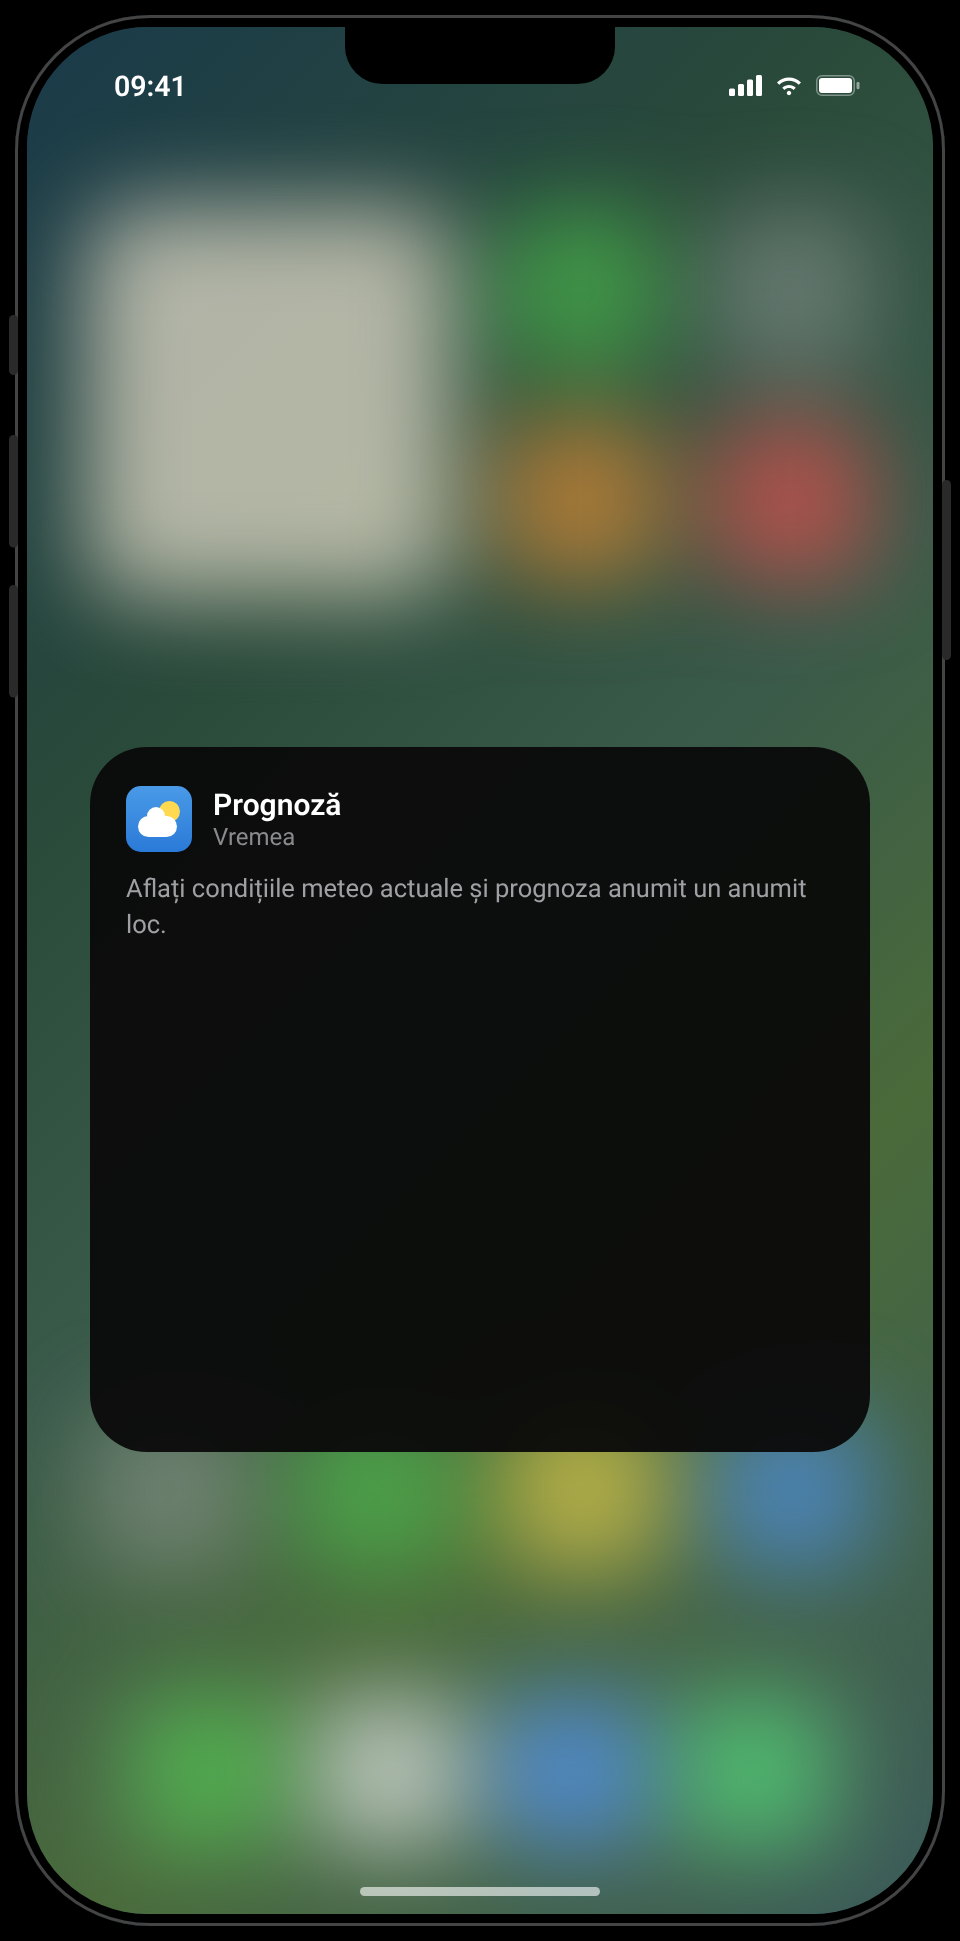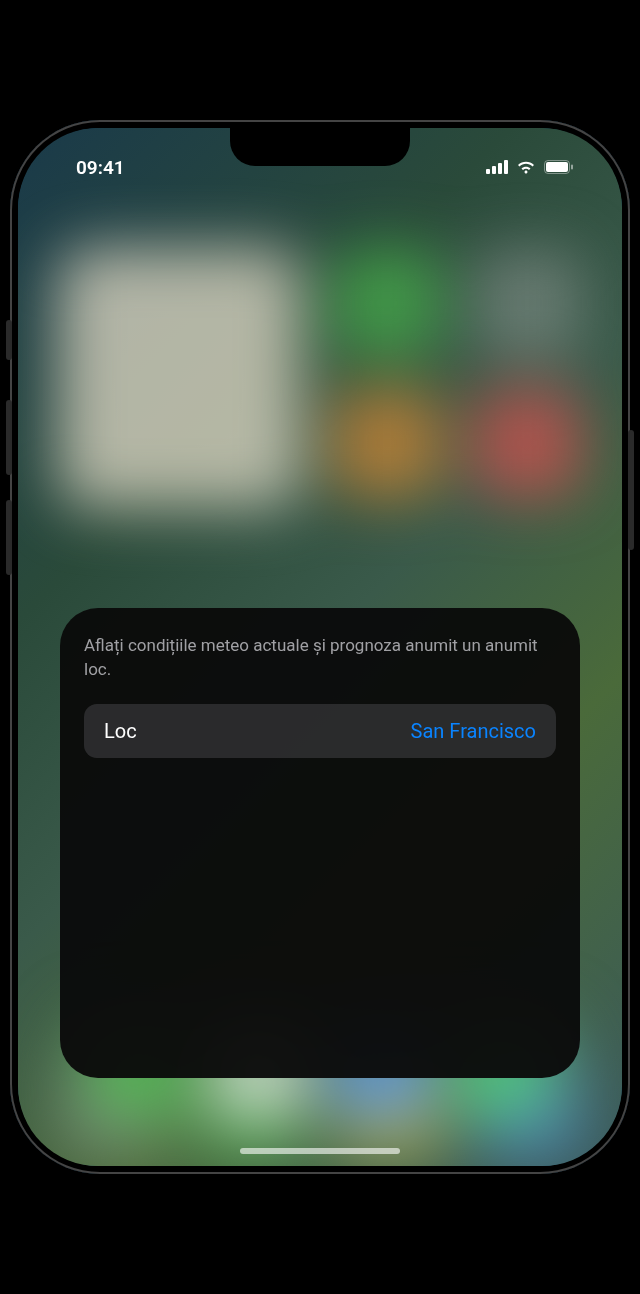--- a/index.html
+++ b/index.html
@@ -13,21 +13,21 @@
       width: 640px;
       height: 1294px;
       background: #000;
       display: flex;
       align-items: center;
       justify-content: center;
     }
 
     .phone-frame {
       width: 620px;
-      height: 1054px;
+      height: 1274px;
       background: #0c4a6e;
       border-radius: 90px;
       padding: 8px;
       position: relative;
       box-shadow: inset 0 0 0 2px #444, inset 0 0 0 8px #000;
     }
 
     .phone-screen {
       width: 100%;
       height: 100%;
@@ -319,23 +319,29 @@
         </svg>
         <svg width="30" height="14" viewBox="0 0 30 14" fill="none">
           <rect x="0.5" y="0.5" width="25" height="13" rx="3.5" stroke="#fff" stroke-opacity="0.4"></rect>
           <rect x="2" y="2" width="22" height="10" rx="2" fill="#fff"></rect>
           <rect x="27" y="4.5" width="2" height="5" rx="1" fill="#fff" fill-opacity="0.5"></rect>
         </svg>
       </div>
     </div>
 
     <div class="popup">
+      <div class="popup-header">
+        <div class="weather-icon">
+          <div class="sun"></div>
+          <div class="cloud"></div>
+        </div>
+        <div class="popup-titles">
+          <div class="popup-title">Prognoză</div>
+          <div class="popup-subtitle">Vremea</div>
+        </div>
+      </div>
       <div class="popup-description">Aflați condițiile meteo actuale și prognoza anumit un anumit loc.</div>
-      <div class="location-row">
-        <span class="location-label">Loc</span>
-        <span class="location-value">San Francisco</span>
-      </div>
     </div>
 
     <div class="home-indicator"></div>
 
   </div>
 </div>
 
 </body></html>

